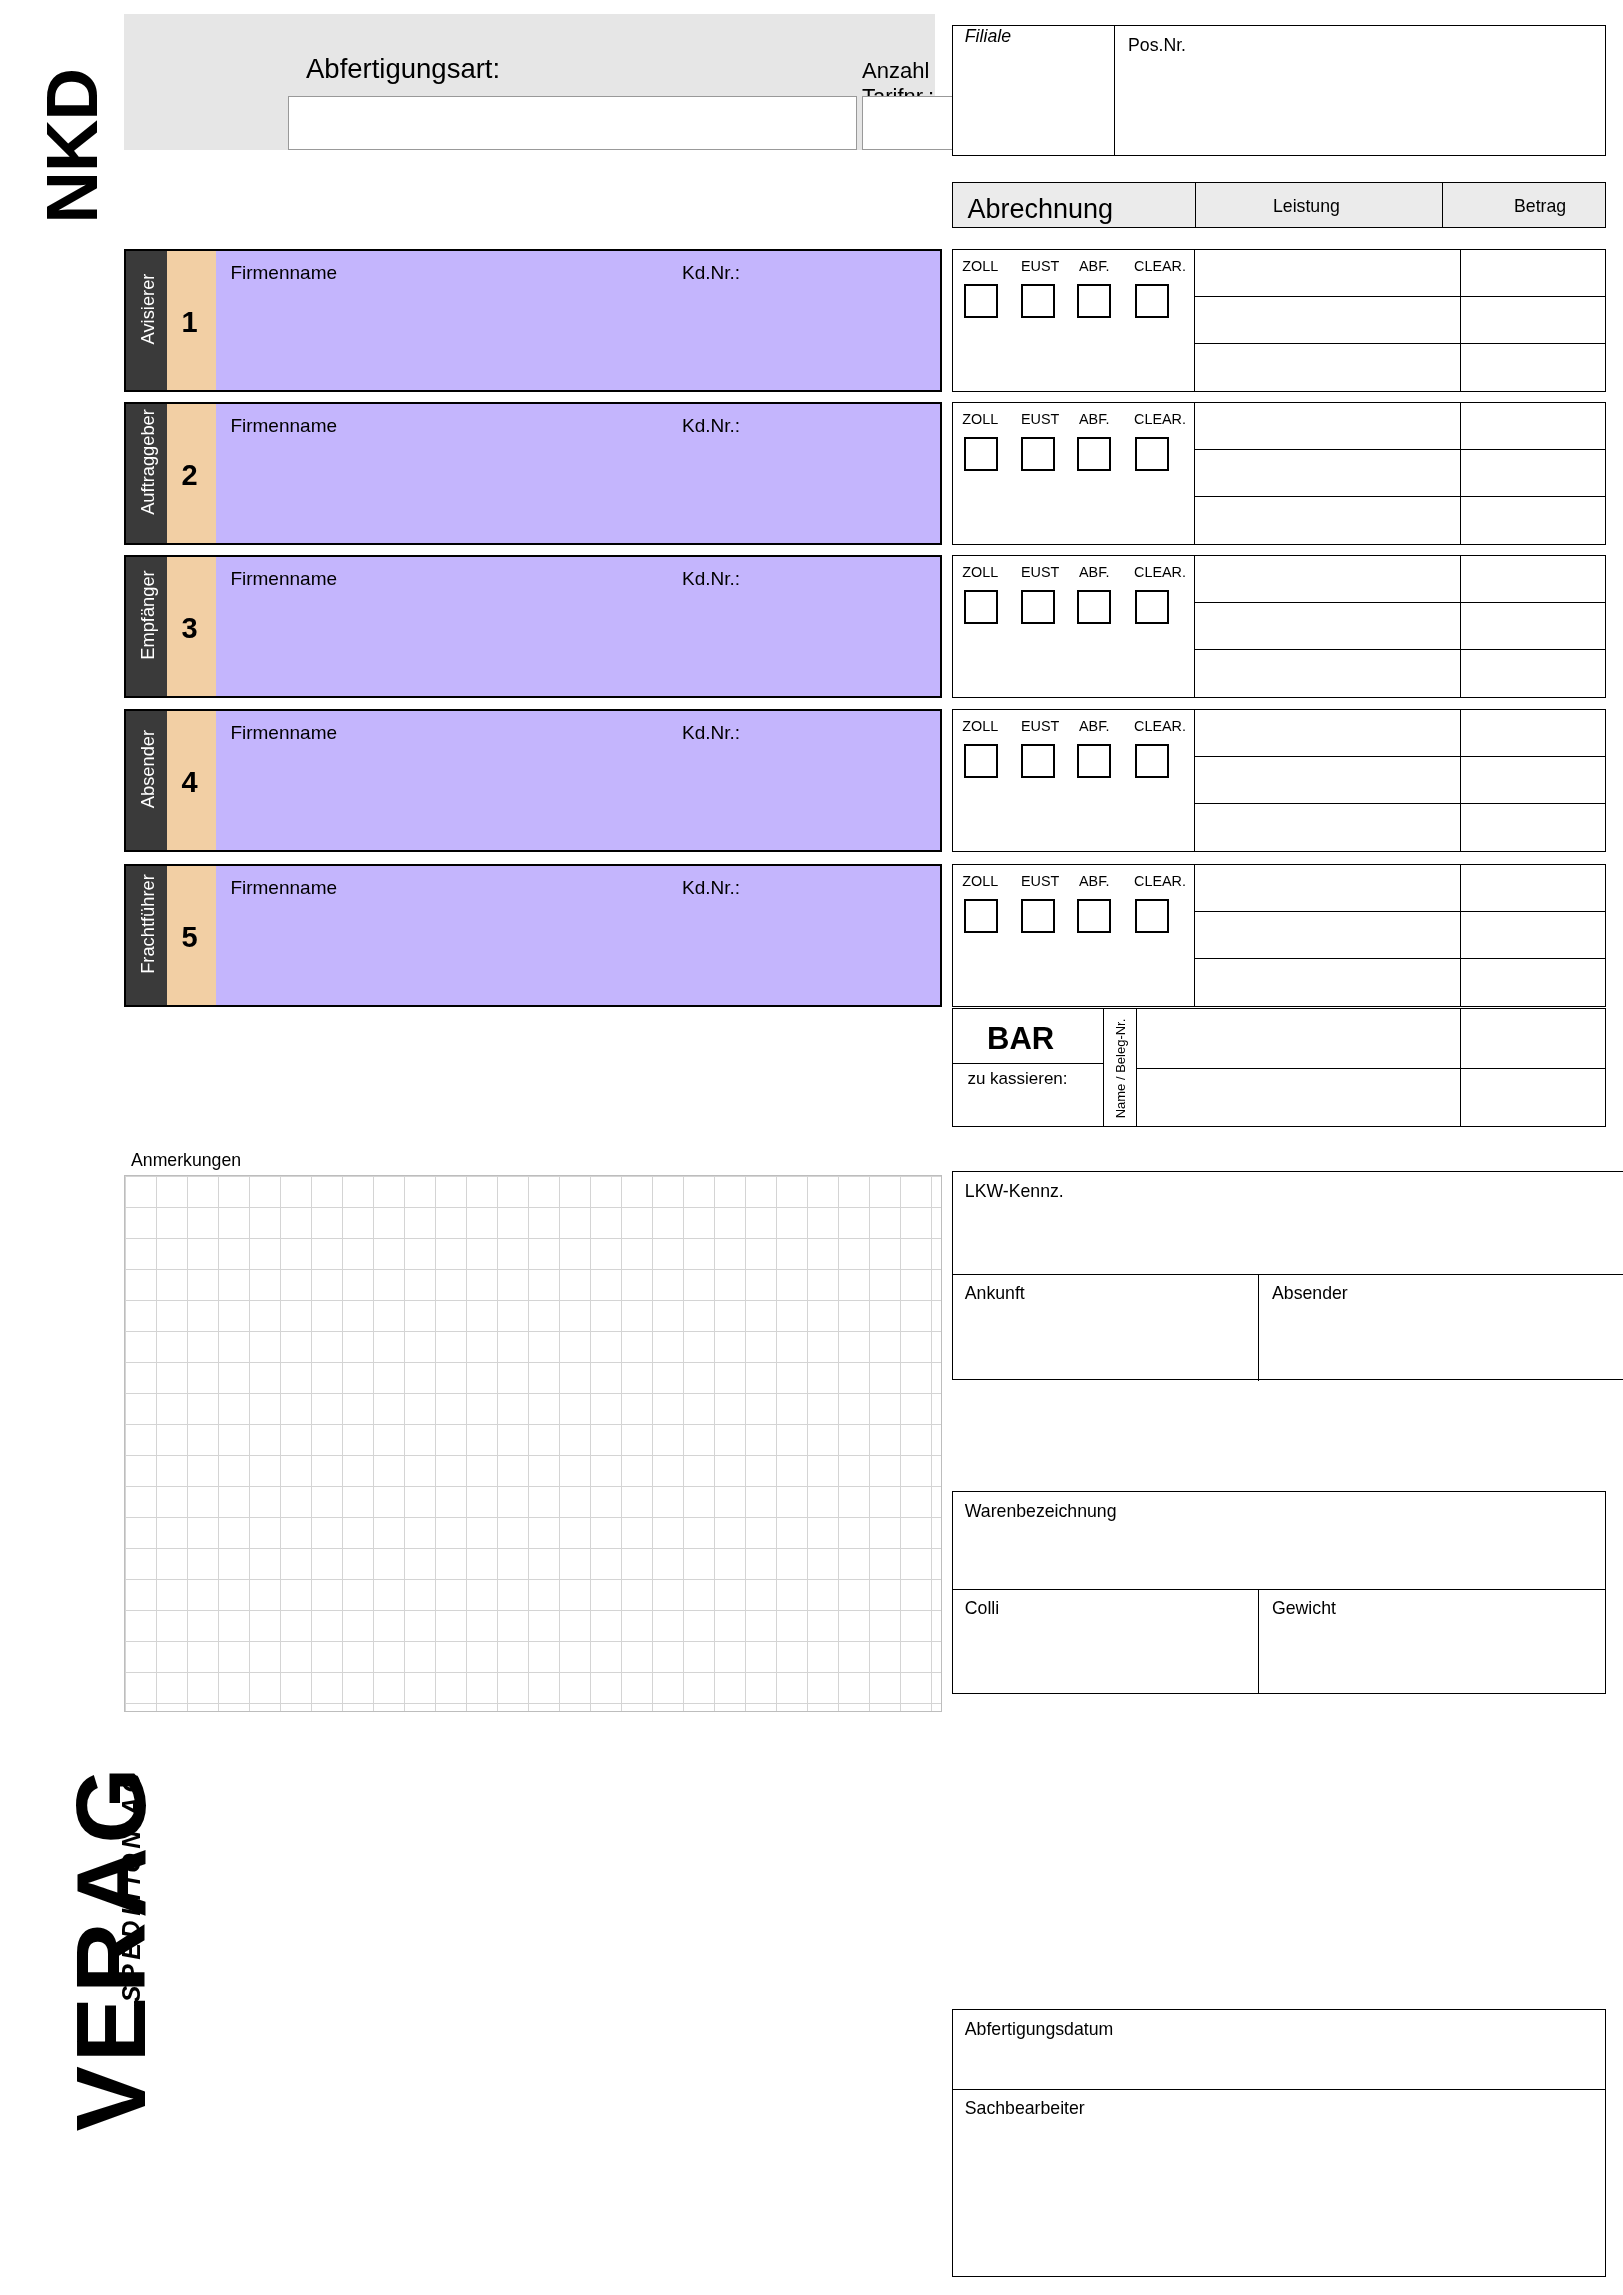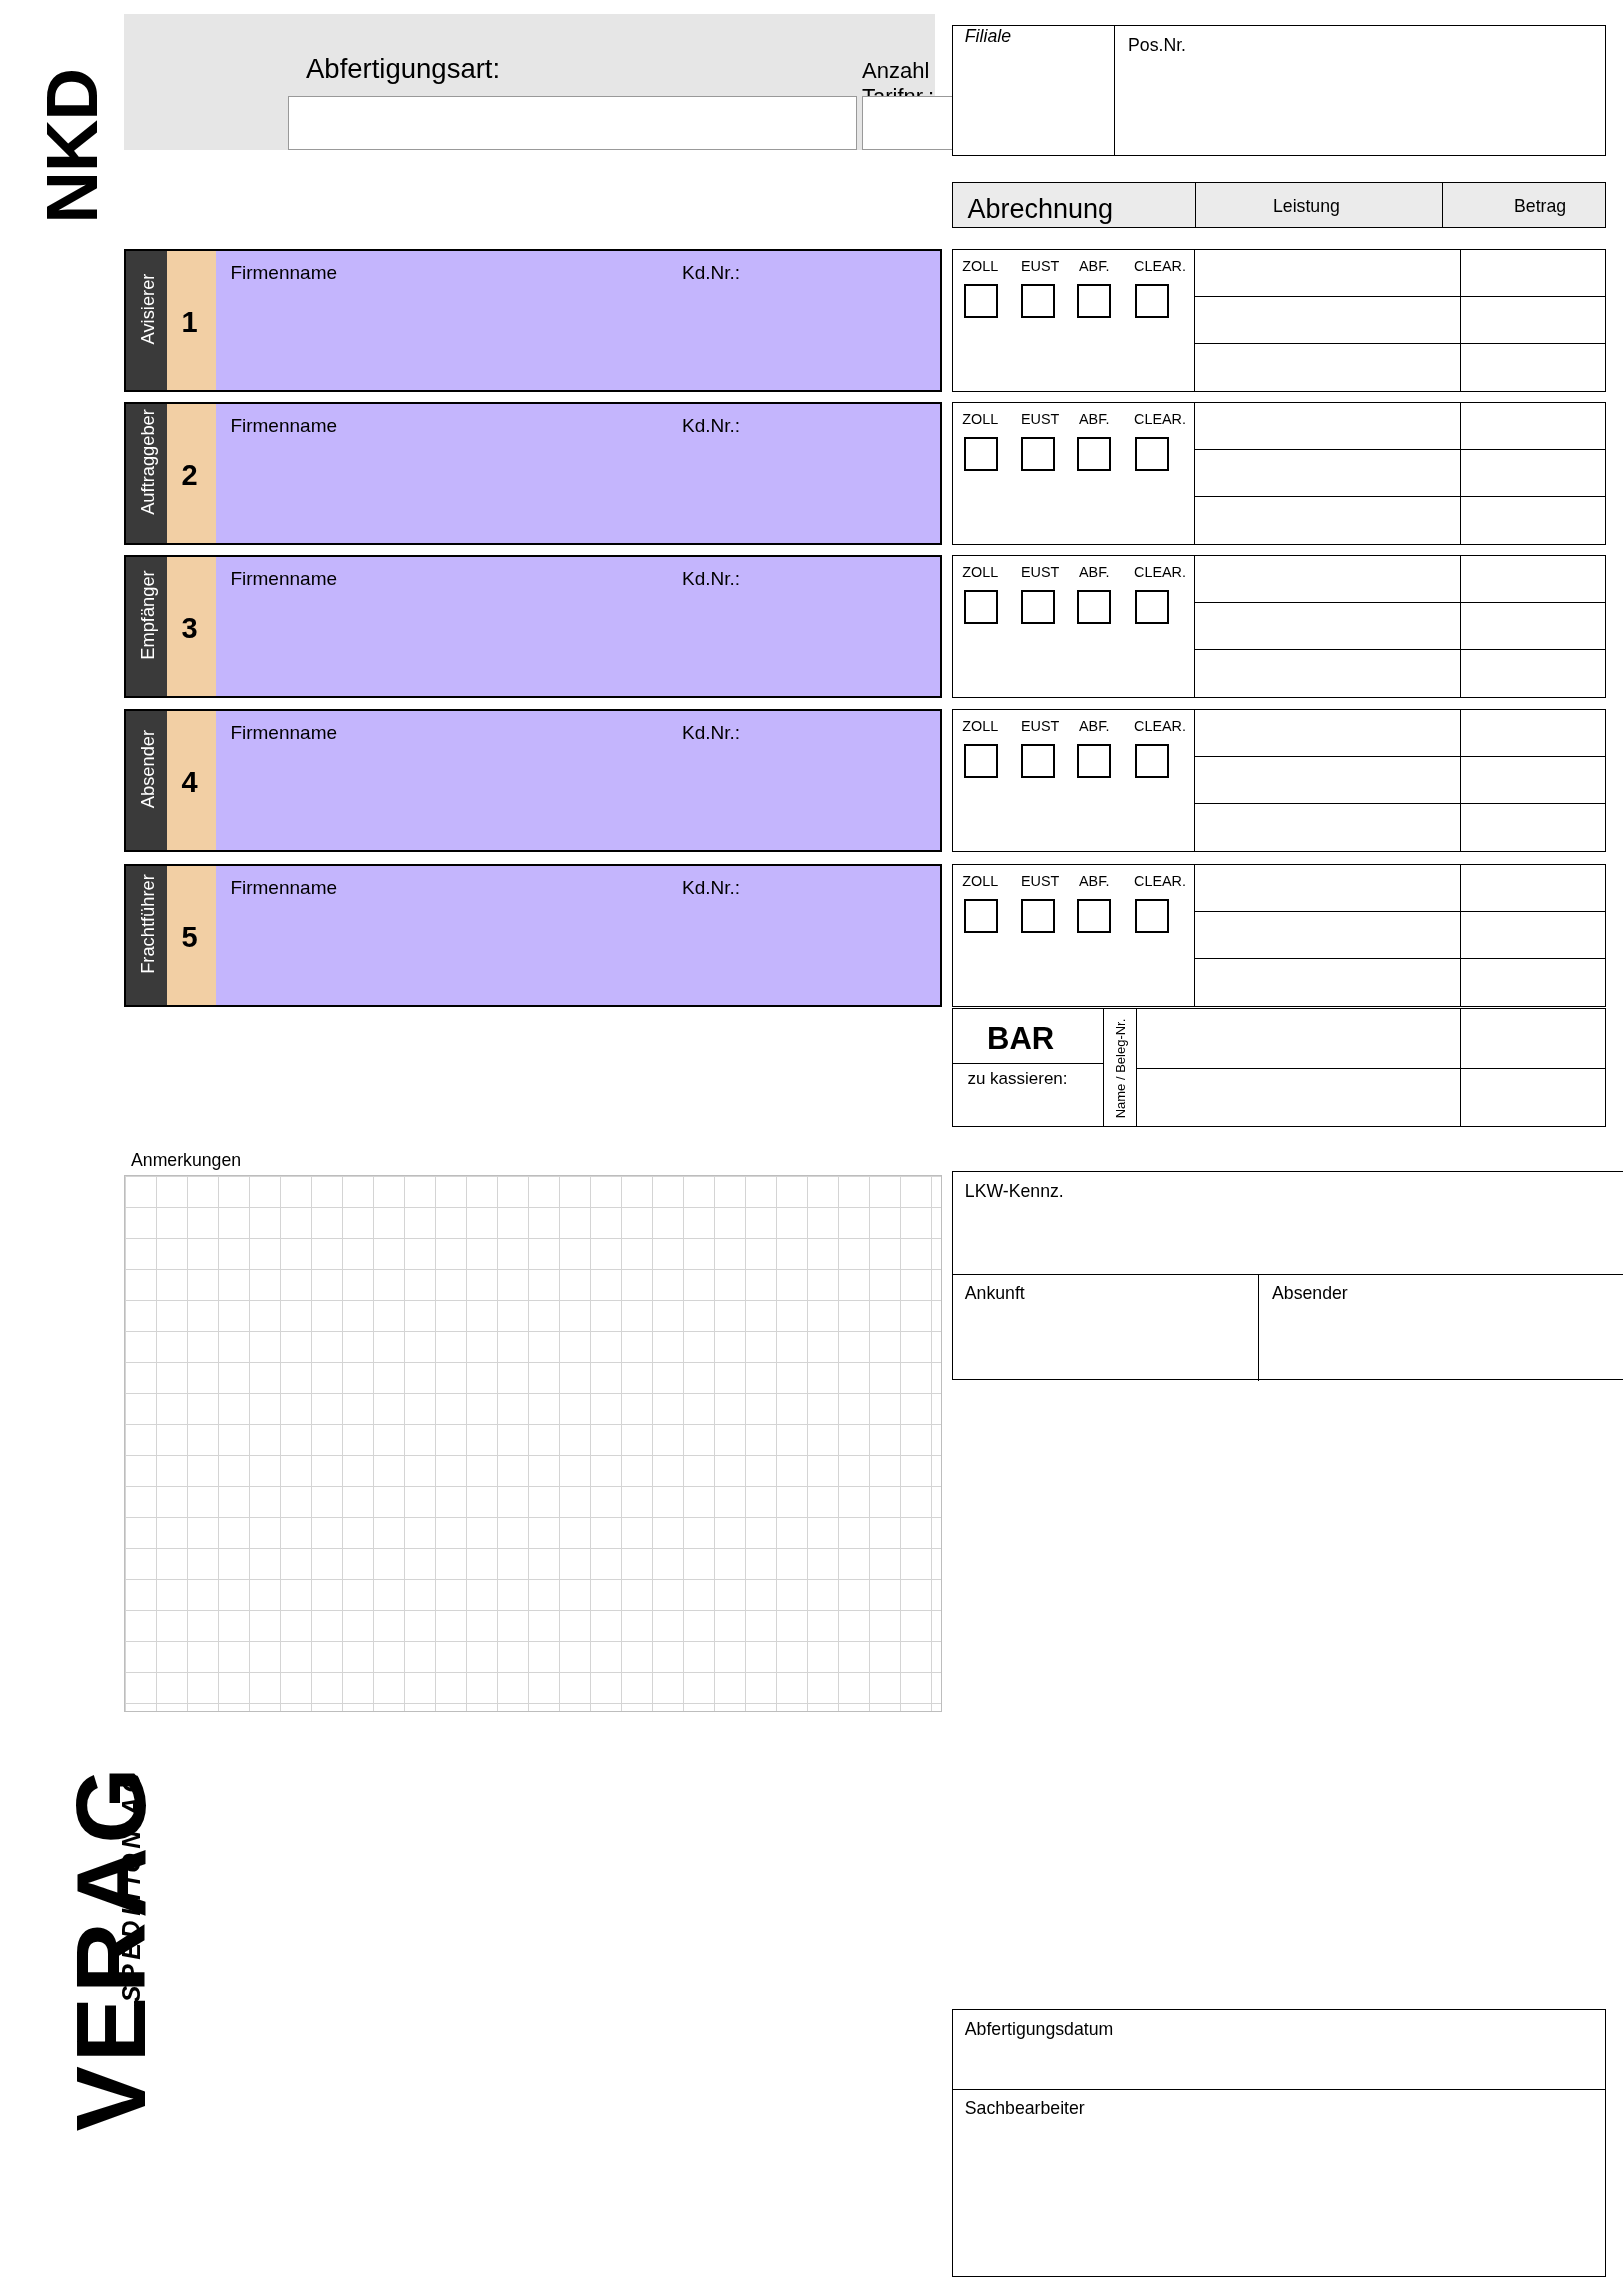--- a/index.html
+++ b/index.html
@@ -421,20 +421,30 @@
     <div class="lbl" style="left:11.8px; top:9.2px;">LKW-Kennz.</div>
     <div style="position:absolute; left:11.8px; top:37px; width:615px; height:65px;"></div>
     <div class="hline" style="top:102px;"></div>
     <div class="vline" style="left:305px; top:102px; height:107px;"></div>
     <div class="lbl" style="left:11.8px; top:111px;">Ankunft</div>
     <div style="position:absolute; left:11.8px; top:139px; width:281px; height:65px;"></div>
     <div class="lbl" style="left:319px; top:111px;">Absender</div>
     <div style="position:absolute; left:319px; top:139px; width:308px; height:65px;"></div>
   </div>
 
+  <div class="box r-box" style="top:1491px; width:654px; height:203px;">
+    <div class="lbl" style="left:11.8px; top:9.2px;">Warenbezeichnung</div>
+    <div style="position:absolute; left:11.8px; top:37px; width:615px; height:59px;"></div>
+    <div class="hline" style="top:97px;"></div>
+    <div class="vline" style="left:305px; top:97px; height:105px;"></div>
+    <div class="lbl" style="left:11.8px; top:106px;">Colli</div>
+    <div style="position:absolute; left:11.8px; top:133px; width:281px; height:65px;"></div>
+    <div class="lbl" style="left:319px; top:106px;">Gewicht</div>
+    <div style="position:absolute; left:319px; top:133px; width:308px; height:65px;"></div>
+  </div>
 
 
   <div class="box date-box">
     <div class="lbl" style="left:11.8px; top:9.2px;">Abfertigungsdatum</div>
     <div style="position:absolute; left:11.8px; top:37px; width:615px; height:39px;"></div>
     <div class="hline" style="top:79px;"></div>
     <div class="lbl" style="left:11.8px; top:88px;">Sachbearbeiter</div>
     <div style="position:absolute; left:11.8px; top:118px; width:615px; height:144px;"></div>
   </div>
 

